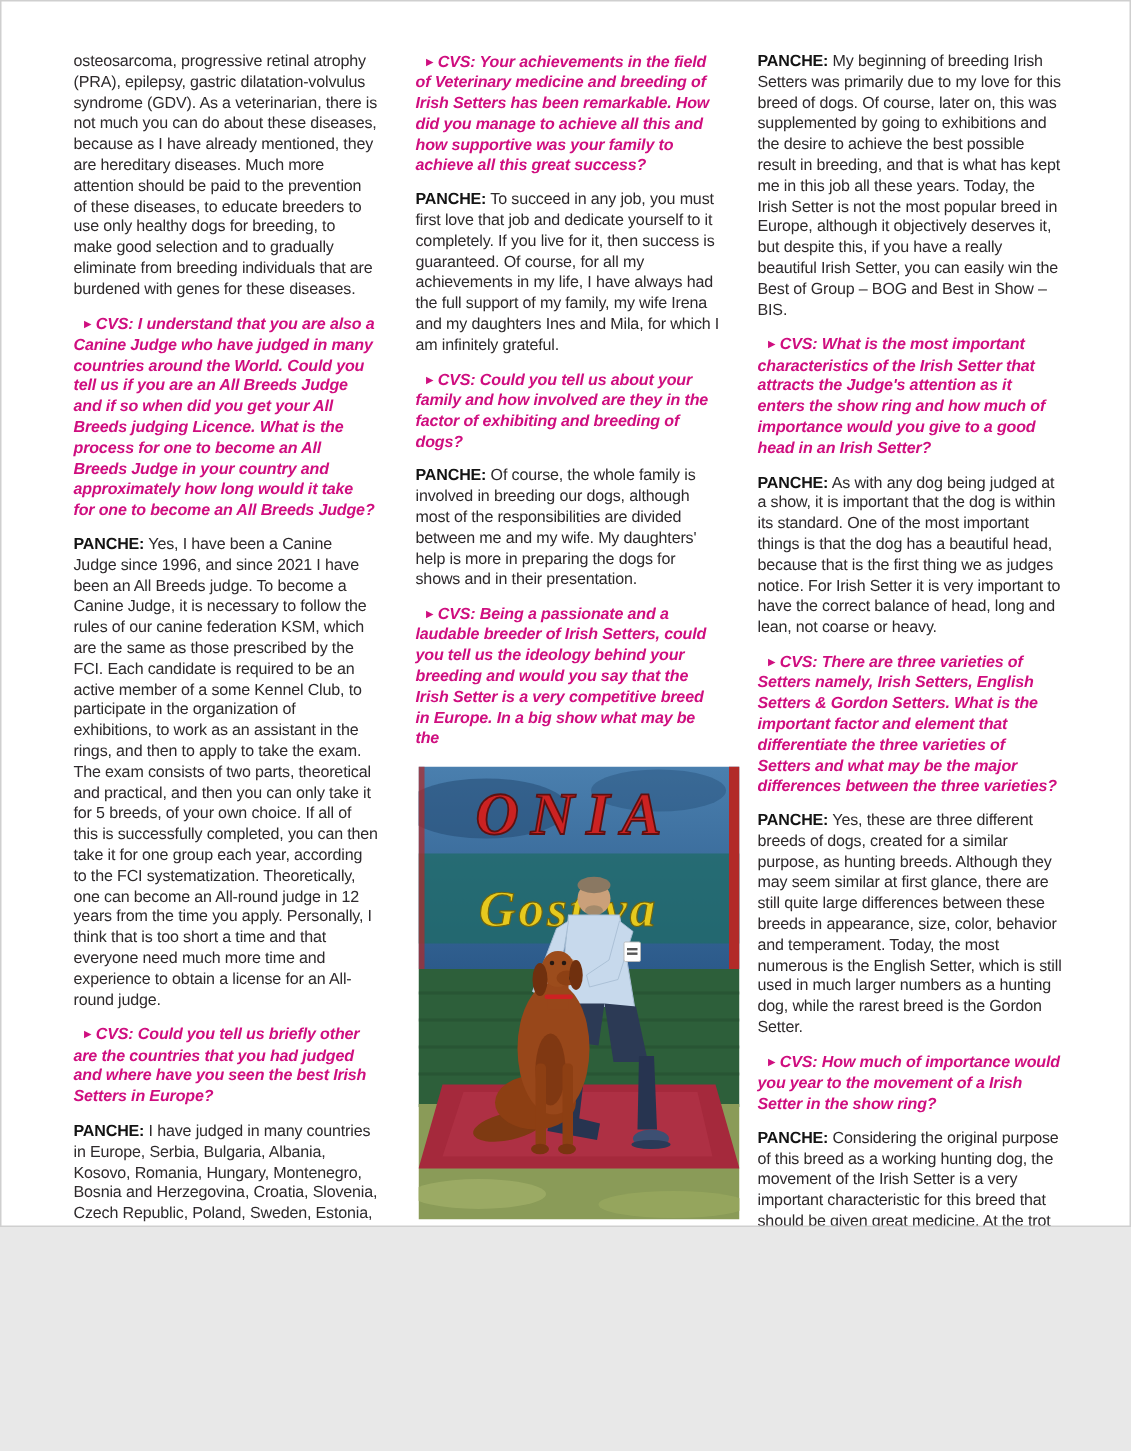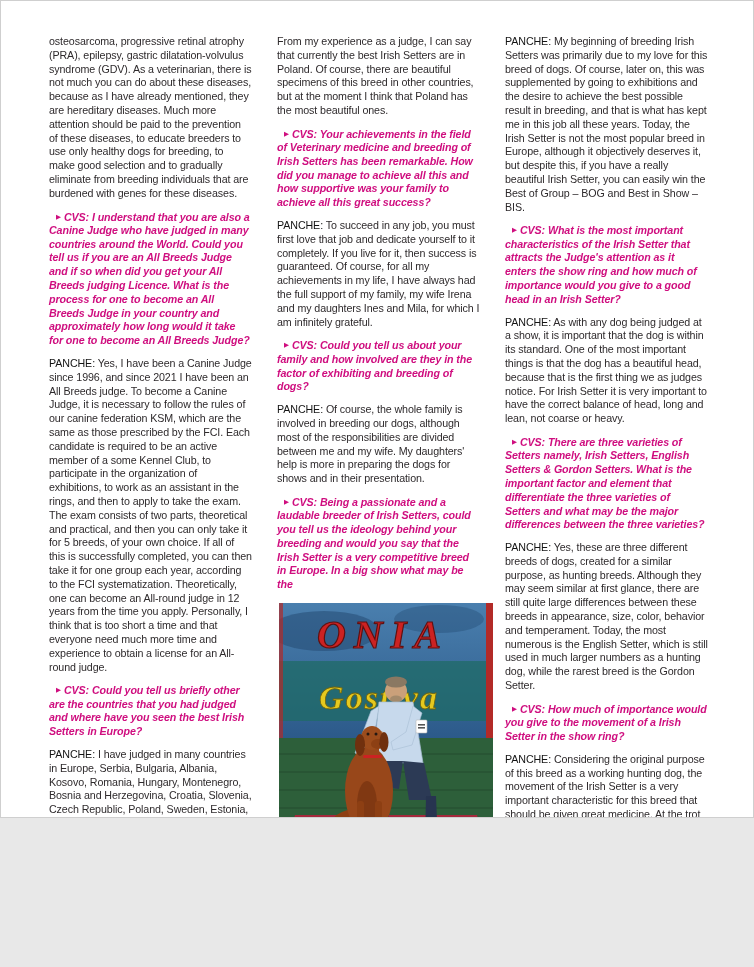--- a/index.html
+++ b/index.html
@@ -11,21 +11,21 @@
   }
   .cols { display:flex; gap:25px; padding:34px 46px 0 48px; }
   .col { flex:0 0 203px; width:203px; }
   p.blk {
     margin:0 0 9px 0; font-size:10.7px; line-height:13.8px;
     color:#2e2a2c; letter-spacing:-0.1px;
   }
   p.q { color:#cf0e7f; font-weight:700; font-style:italic; text-indent:7px; }
   p.qcont { color:#cf0e7f; font-weight:700; font-style:italic; }
   .qb { font-style:normal; font-size:6.5px; vertical-align:1.5px; padding-right:3px; }
-  .lead { font-weight:400; color:#141414; }
+  .lead { font-weight:700; color:#141414; }
   figure.photo { margin:4px -14px 0 0; width:214px; padding:2px; }
   figure.photo svg { display:block; }
   .pgfooter {
     position:absolute; right:47px; top:917px;
     font-size:10.3px; font-weight:700; color:#22222e; letter-spacing:0.3px;
     white-space:nowrap;
   }
   .sep { color:#ef8fc2; font-weight:400; padding:0 5px; }
   .pageno { color:#3155a8; font-size:11px; }
 </style>
@@ -37,21 +37,20 @@
 
     <div class="col">
       <p class="blk">osteosarcoma, progressive retinal atrophy (PRA), epilepsy, gastric dilatation-volvulus syndrome (GDV). As a veterinarian, there is not much you can do about these diseases, because as I have already mentioned, they are hereditary diseases. Much more attention should be paid to the prevention of these diseases, to educate breeders to use only healthy dogs for breeding, to make good selection and to gradually eliminate from breeding individuals that are burdened with genes for these diseases.</p>
       <p class="blk q"><span class="qb">▶</span><span>CVS: I understand that you are also a Canine Judge who have judged in many countries around the World. Could you tell us if you are an All Breeds Judge and if so when did you get your All Breeds judging Licence. What is the process for one to become an All Breeds Judge in your country and approximately how long would it take for one to become an All Breeds Judge?</span></p>
       <p class="blk"><span class="lead">PANCHE:</span> <span>Yes, I have been a Canine Judge since 1996, and since 2021 I have been an All Breeds judge. To become a Canine Judge, it is necessary to follow the rules of our canine federation KSM, which are the same as those prescribed by the FCI. Each candidate is required to be an active member of a some Kennel Club, to participate in the organization of exhibitions, to work as an assistant in the rings, and then to apply to take the exam. The exam consists of two parts, theoretical and practical, and then you can only take it for 5 breeds, of your own choice. If all of this is successfully completed, you can then take it for one group each year, according to the FCI systematization. Theoretically, one can become an All-round judge in 12 years from the time you apply. Personally, I think that is too short a time and that everyone need much more time and experience to obtain a license for an All-round judge.</span></p>
       <p class="blk q"><span class="qb">▶</span><span>CVS: Could you tell us briefly other are the countries that you had judged and where have you seen the best Irish Setters in Europe?</span></p>
       <p class="blk"><span class="lead">PANCHE:</span> <span>I have judged in many countries in Europe, Serbia, Bulgaria, Albania, Kosovo, Romania, Hungary, Montenegro, Bosnia and Herzegovina, Croatia, Slovenia, Czech Republic, Poland, Sweden, Estonia, Moldova, Belarus, Russia. I have also judged in Africa, in Uganda, in Asia in Jordan, and I am especially glad that I have judged twice in India.</span></p>
     </div>
 
     <div class="col">
-      <p class="blk">From my experience as a judge, I can say that currently the best Irish Setters are in Poland. Of course, there are beautiful specimens of this breed in other countries, but at the moment I think that Poland has the most beautiful ones.</p>
       <p class="blk q"><span class="qb">▶</span><span>CVS: Your achievements in the field of Veterinary medicine and breeding of Irish Setters has been remarkable. How did you manage to achieve all this and how supportive was your family to achieve all this great success?</span></p>
       <p class="blk"><span class="lead">PANCHE:</span> <span>To succeed in any job, you must first love that job and dedicate yourself to it completely. If you live for it, then success is guaranteed. Of course, for all my achievements in my life, I have always had the full support of my family, my wife Irena and my daughters Ines and Mila, for which I am infinitely grateful.</span></p>
       <p class="blk q"><span class="qb">▶</span><span>CVS: Could you tell us about your family and how involved are they in the factor of exhibiting and breeding of dogs?</span></p>
       <p class="blk"><span class="lead">PANCHE:</span> <span>Of course, the whole family is involved in breeding our dogs, although most of the responsibilities are divided between me and my wife. My daughters' help is more in preparing the dogs for shows and in their presentation.</span></p>
       <p class="blk q"><span class="qb">▶</span><span>CVS: Being a passionate and a laudable breeder of Irish Setters, could you tell us the ideology behind your breeding and would you say that the Irish Setter is a very competitive breed in Europe. In a big show what may be the</span></p>
 
       <figure class="photo">
         <svg width="214" height="302" viewBox="0 0 214 302" xmlns="http://www.w3.org/2000/svg">
           <defs>
             <linearGradient id="bannerGrad" x1="0" y1="0" x2="0" y2="1">
@@ -125,21 +124,21 @@
         </svg>
       </figure>
     </div>
 
     <div class="col">
       <p class="blk"><span class="lead">PANCHE:</span> <span>My beginning of breeding Irish Setters was primarily due to my love for this breed of dogs. Of course, later on, this was supplemented by going to exhibitions and the desire to achieve the best possible result in breeding, and that is what has kept me in this job all these years. Today, the Irish Setter is not the most popular breed in Europe, although it objectively deserves it, but despite this, if you have a really beautiful Irish Setter, you can easily win the Best of Group – BOG and Best in Show – BIS.</span></p>
       <p class="blk q"><span class="qb">▶</span><span>CVS: What is the most important characteristics of the Irish Setter that attracts the Judge's attention as it enters the show ring and how much of importance would you give to a good head in an Irish Setter?</span></p>
       <p class="blk"><span class="lead">PANCHE:</span> <span>As with any dog being judged at a show, it is important that the dog is within its standard. One of the most important things is that the dog has a beautiful head, because that is the first thing we as judges notice. For Irish Setter it is very important to have the correct balance of head, long and lean, not coarse or heavy.</span></p>
       <p class="blk q"><span class="qb">▶</span><span>CVS: There are three varieties of Setters namely, Irish Setters, English Setters &amp; Gordon Setters. What is the important factor and element that differentiate the three varieties of Setters and what may be the major differences between the three varieties?</span></p>
       <p class="blk"><span class="lead">PANCHE:</span> <span>Yes, these are three different breeds of dogs, created for a similar purpose, as hunting breeds. Although they may seem similar at first glance, there are still quite large differences between these breeds in appearance, size, color, behavior and temperament. Today, the most numerous is the English Setter, which is still used in much larger numbers as a hunting dog, while the rarest breed is the Gordon Setter.</span></p>
-      <p class="blk q"><span class="qb">▶</span><span>CVS: How much of importance would you give to the movement of a Irish Setter in the show ring?</span></p>
+      <p class="blk q"><span class="qb">▶</span><span>CVS: How much of importance would you year to the movement of a Irish Setter in the show ring?</span></p>
       <p class="blk"><span class="lead">PANCHE:</span> <span>Considering the original purpose of this breed as a working hunting dog, the movement of the Irish Setter is a very important characteristic for this breed that should be given great medicine. At the trot the gait should be big, very lively, graceful and efficient and head held high.</span></p>
     </div>
   </div>
 
   <div class="pgfooter">
     <span>SEPTEMBER 2025</span><span class="sep">|</span><span>INDIAN KENNEL GAZETTE</span><span class="sep">|</span><span class="pageno">3</span>
   </div>
 </div>
 
 </body></html>

